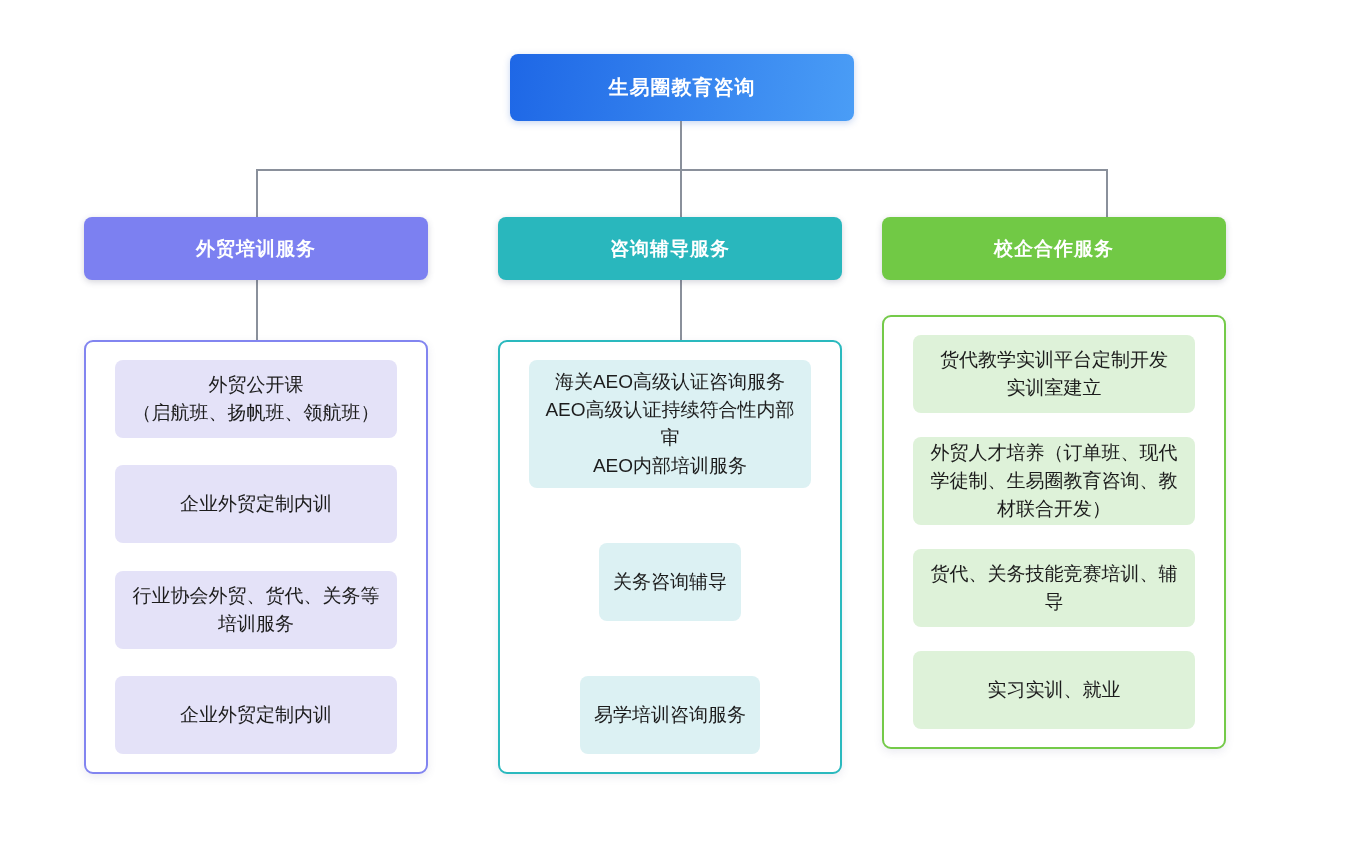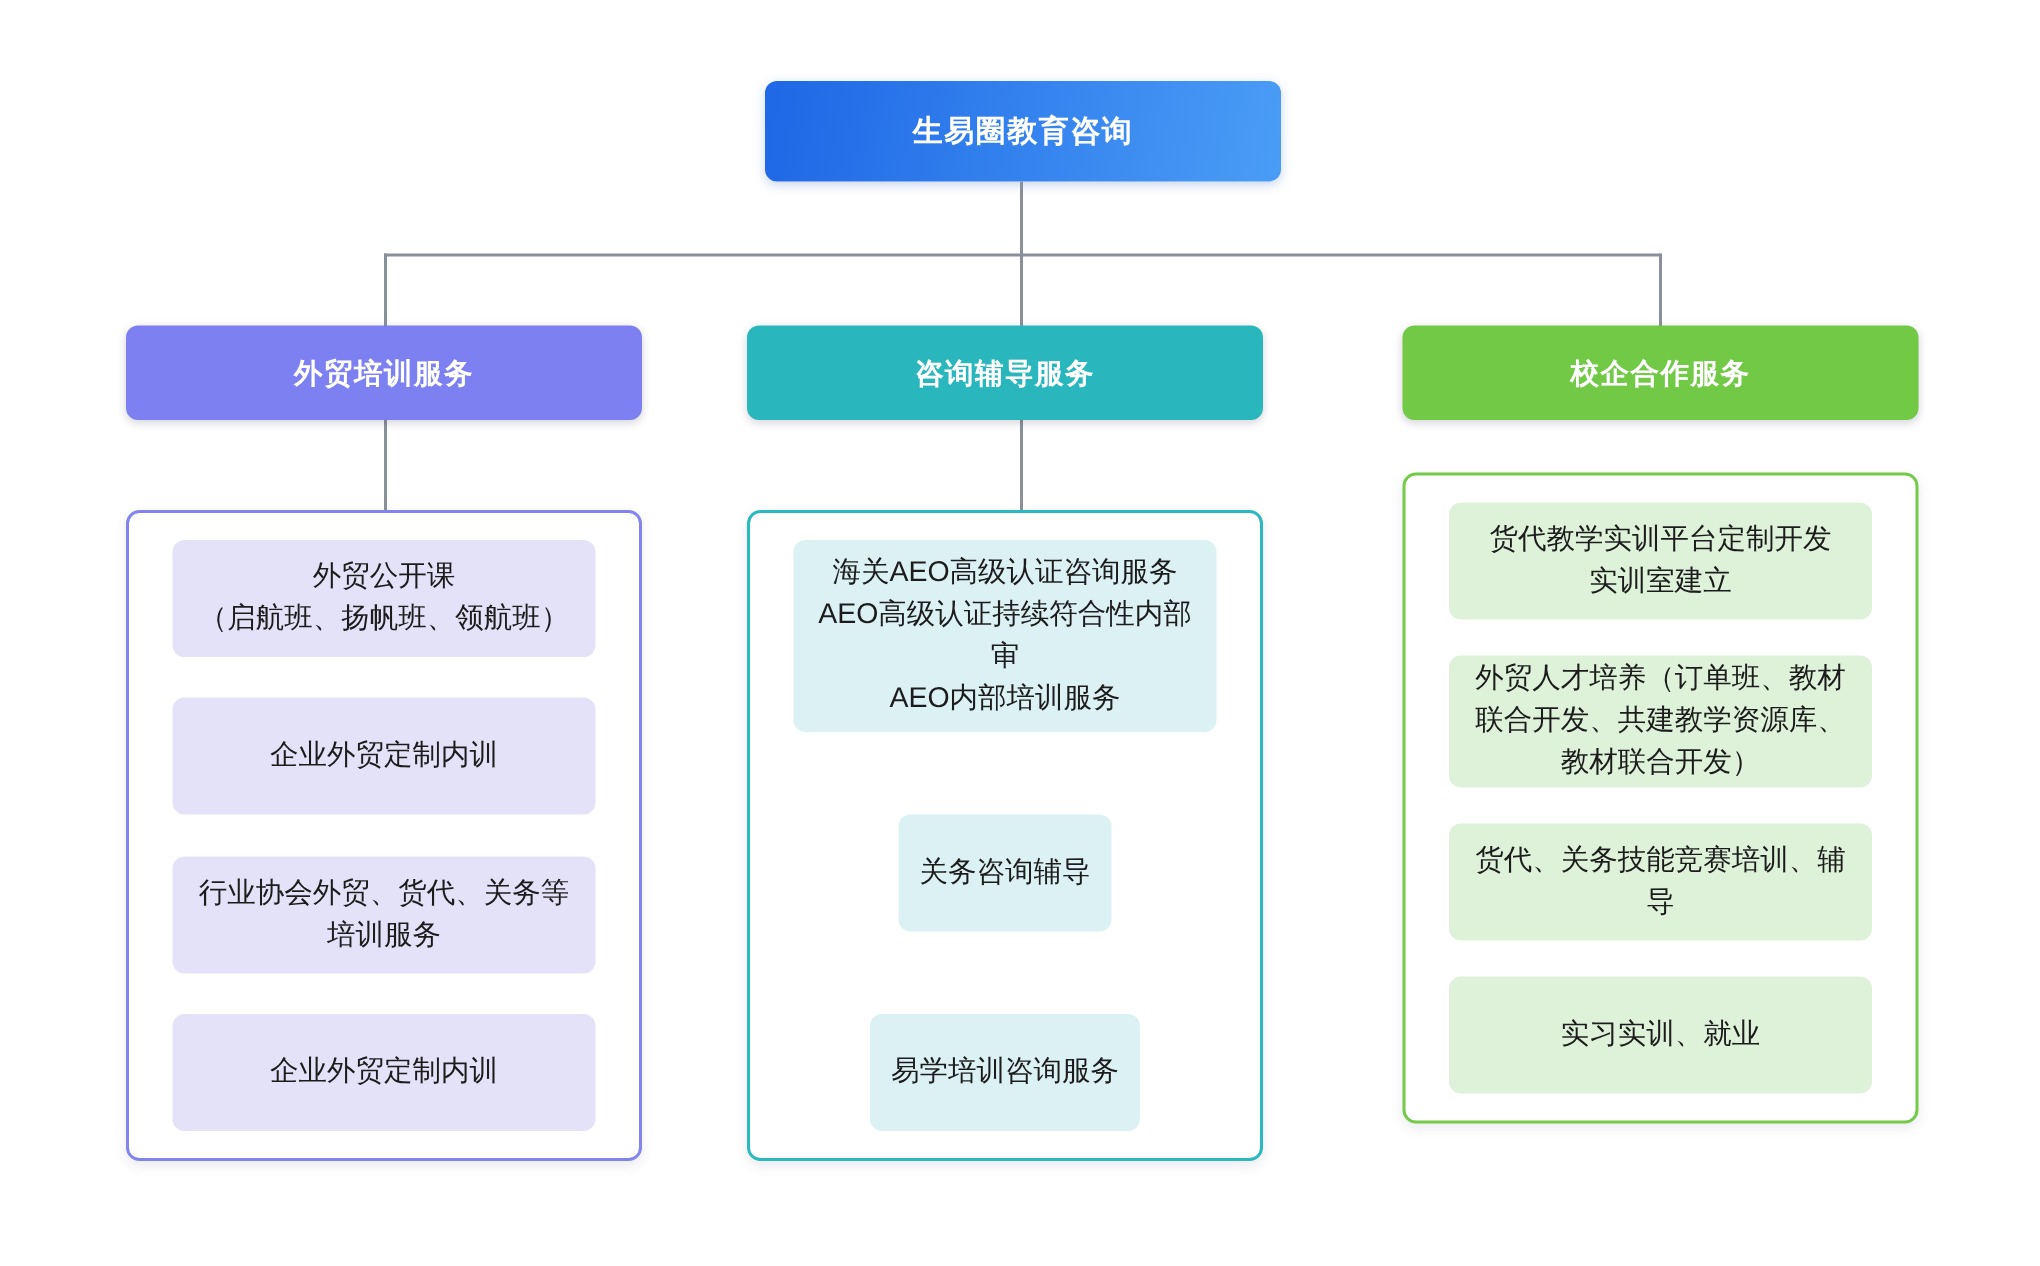--- a/index.html
+++ b/index.html
@@ -40,21 +40,21 @@
   .conn-horizontal  { left: 256px; top: 169px; width: 851px; height: 1.5px; }
   .conn-drop-left   { left: 256px;  top: 169px; width: 1.5px; height: 49px; }
   .conn-drop-mid    { left: 680px;  top: 169px; width: 1.5px; height: 49px; }
   .conn-drop-right  { left: 1106px; top: 169px; width: 1.5px; height: 49px; }
   .conn-stem-left   { left: 256px; top: 280px; width: 1.5px; height: 60px; }
   .conn-stem-mid    { left: 680px; top: 280px; width: 1.5px; height: 60px; }
 
   .branch { position: absolute; top: 217px; width: 344px; }
   .branch-0 { left: 84px; }
   .branch-1 { left: 498px; }
-  .branch-2 { left: 935px; }
+  .branch-2 { left: 882px; }
 
   .branch-header {
     height: 63px;
     border-radius: 8px;
     display: flex; align-items: center; justify-content: center;
     color: #ffffff;
     font-size: 19px; font-weight: bold; letter-spacing: 1px;
     box-shadow: 0 2px 6px rgba(60, 60, 90, 0.22);
   }
   .branch-0 .branch-header { background: var(--b0-header); }
@@ -138,19 +138,19 @@
     </div>
   </div>
 
   <div class="branch branch-2">
     <div class="branch-header">
       <span>校企合作服务</span>
     </div>
     <div class="branch-box">
       <div class="service-item">货代教学实训平台定制开发
 实训室建立</div>
-      <div class="service-item">外贸人才培养（订单班、教材联合开发、共建教学资源库、教材联合开发）</div>
+      <div class="service-item">外贸人才培养（订单班、现代学徒制、生易圈教育咨询、教材联合开发）</div>
       <div class="service-item">货代、关务技能竞赛培训、辅导</div>
       <div class="service-item">实习实训、就业</div>
     </div>
   </div>
 
 </div>
 
 </body></html>

